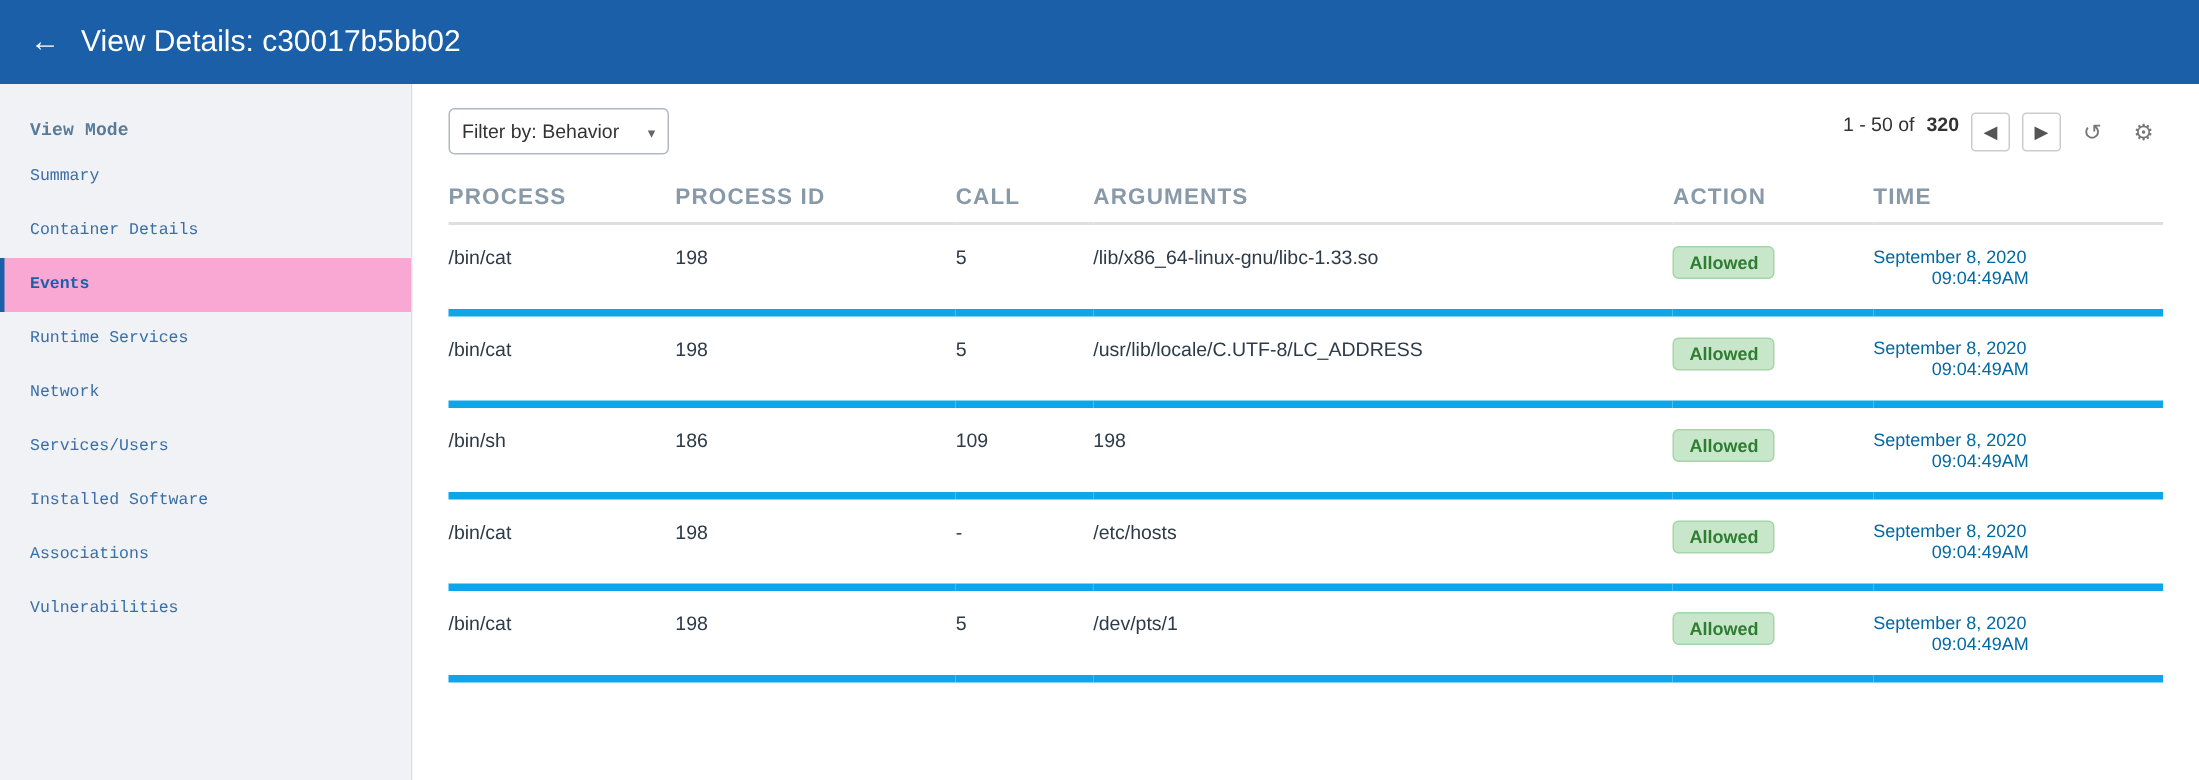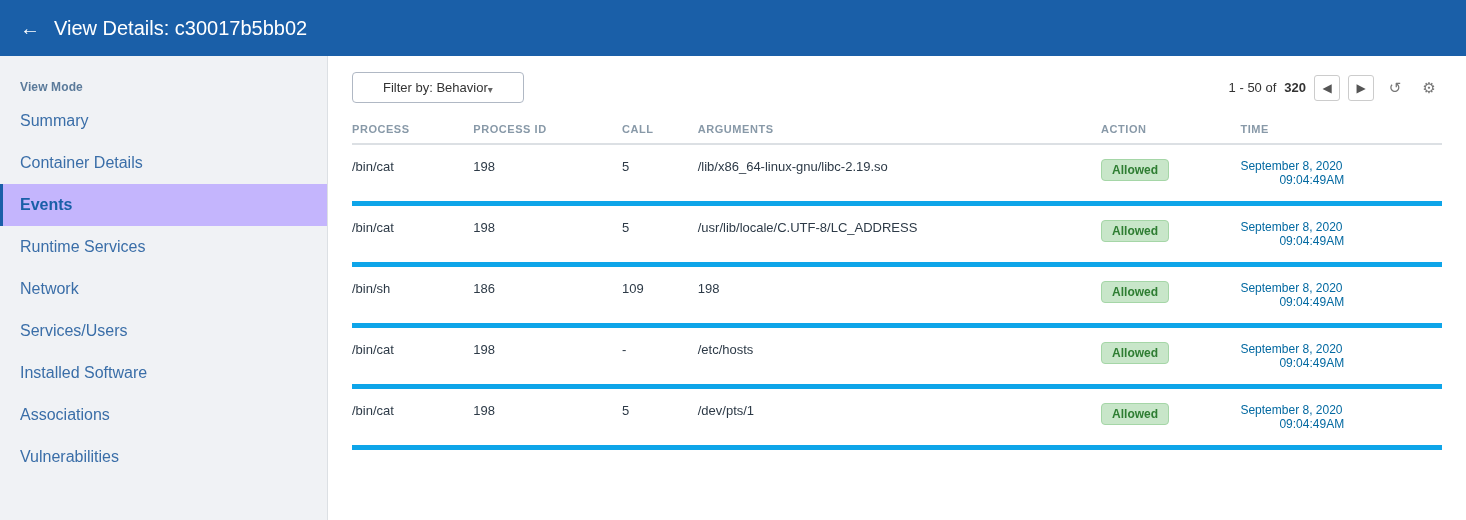--- a/index.html
+++ b/index.html
@@ -28,44 +28,45 @@
 
     
     .body {
       display: flex;
       flex: 1;
       overflow: hidden;
     }
 
     
     .sidebar {
-      width: 328px;
+      width: 275px;
       background: #f0f2f5;
       border-right: 1px solid #dce0e4;
       flex-shrink: 0;
       overflow-y: auto;
       padding-top: 10px;
+      font-family: Liberation Mono, monospace;
     }
     .sidebar-section-label {
       color: #5a7a9a;
       font-size: 12px;
       font-weight: 600;
       padding: 14px 20px 6px 20px;
       text-transform: none;
       letter-spacing: 0.01em;
     }
     .sidebar-item {
       padding: 12px 20px;
       color: #3a6ea8;
-      font-size: 16px;
+      font-size: 11px;
       cursor: pointer;
       display: block;
     }
     .sidebar-item.active {
-      background: #c4b5fd;
+      background: #f9a8d4;
       color: #1a5fa8;
       font-weight: 600;
       border-left: 3px solid #1a5fa8;
       padding-left: 17px;
     }
 
     
     .main {
       flex: 1;
       background: white;
@@ -78,34 +79,33 @@
     .toolbar {
       display: flex;
       align-items: center;
       padding: 16px 24px 12px 24px;
       justify-content: space-between;
       flex-shrink: 0;
     }
     .filter-btn {
       border: 1px solid #b0b8c4;
       background: white;
-      padding: 7px 30px;
+      padding: 7px 8px;
       border-radius: 4px;
       cursor: pointer;
       font-size: 13px;
       color: #333;
       display: flex;
       align-items: flex-end;
-      gap: 0;
+      gap: 19px;
     }
     .chevron-down { font-size: 10px; color: #666; }
 
     .pagination {
       display: flex;
-      align-items: center;
       gap: 8px;
       color: #333;
       font-size: 13px;
     }
     .pagination-bold { font-weight: 700; }
     .page-btn {
       width: 26px;
       height: 26px;
       border: 1px solid #ccc;
       background: white;
@@ -131,21 +131,21 @@
       flex: 1;
       overflow-y: auto;
       padding: 0 24px;
     }
     table {
       width: 100%;
       border-collapse: collapse;
     }
     thead tr th {
       text-align: left;
-      font-size: 11px;
+      font-size: 15px;
       font-weight: 600;
       color: #8899a8;
       letter-spacing: 0.05em;
       padding: 8px 12px 8px 0;
       border-bottom: 2px solid #dce0e4;
       white-space: nowrap;
     }
     tbody tr {
       border-bottom: 5px solid #0ea5e9;
     }
@@ -231,21 +231,21 @@
               <th>ARGUMENTS</th>
               <th>ACTION</th>
               <th>TIME</th>
             </tr>
           </thead>
         <tbody id="table-body">
             <tr>
               <td>/bin/cat</td>
               <td>198</td>
               <td>5</td>
-              <td>/lib/x86_64-linux-gnu/libc-2.19.so</td>
+              <td>/lib/x86_64-linux-gnu/libc-1.33.so</td>
               <td><span class="badge-allowed">Allowed</span></td>
               <td class="time-cell">
                 <span class="time-date">September 8, 2020</span>
                 <span class="time-hour">09:04:49AM</span>
               </td>
             </tr>
             <tr>
               <td>/bin/cat</td>
               <td>198</td>
               <td>5</td>

